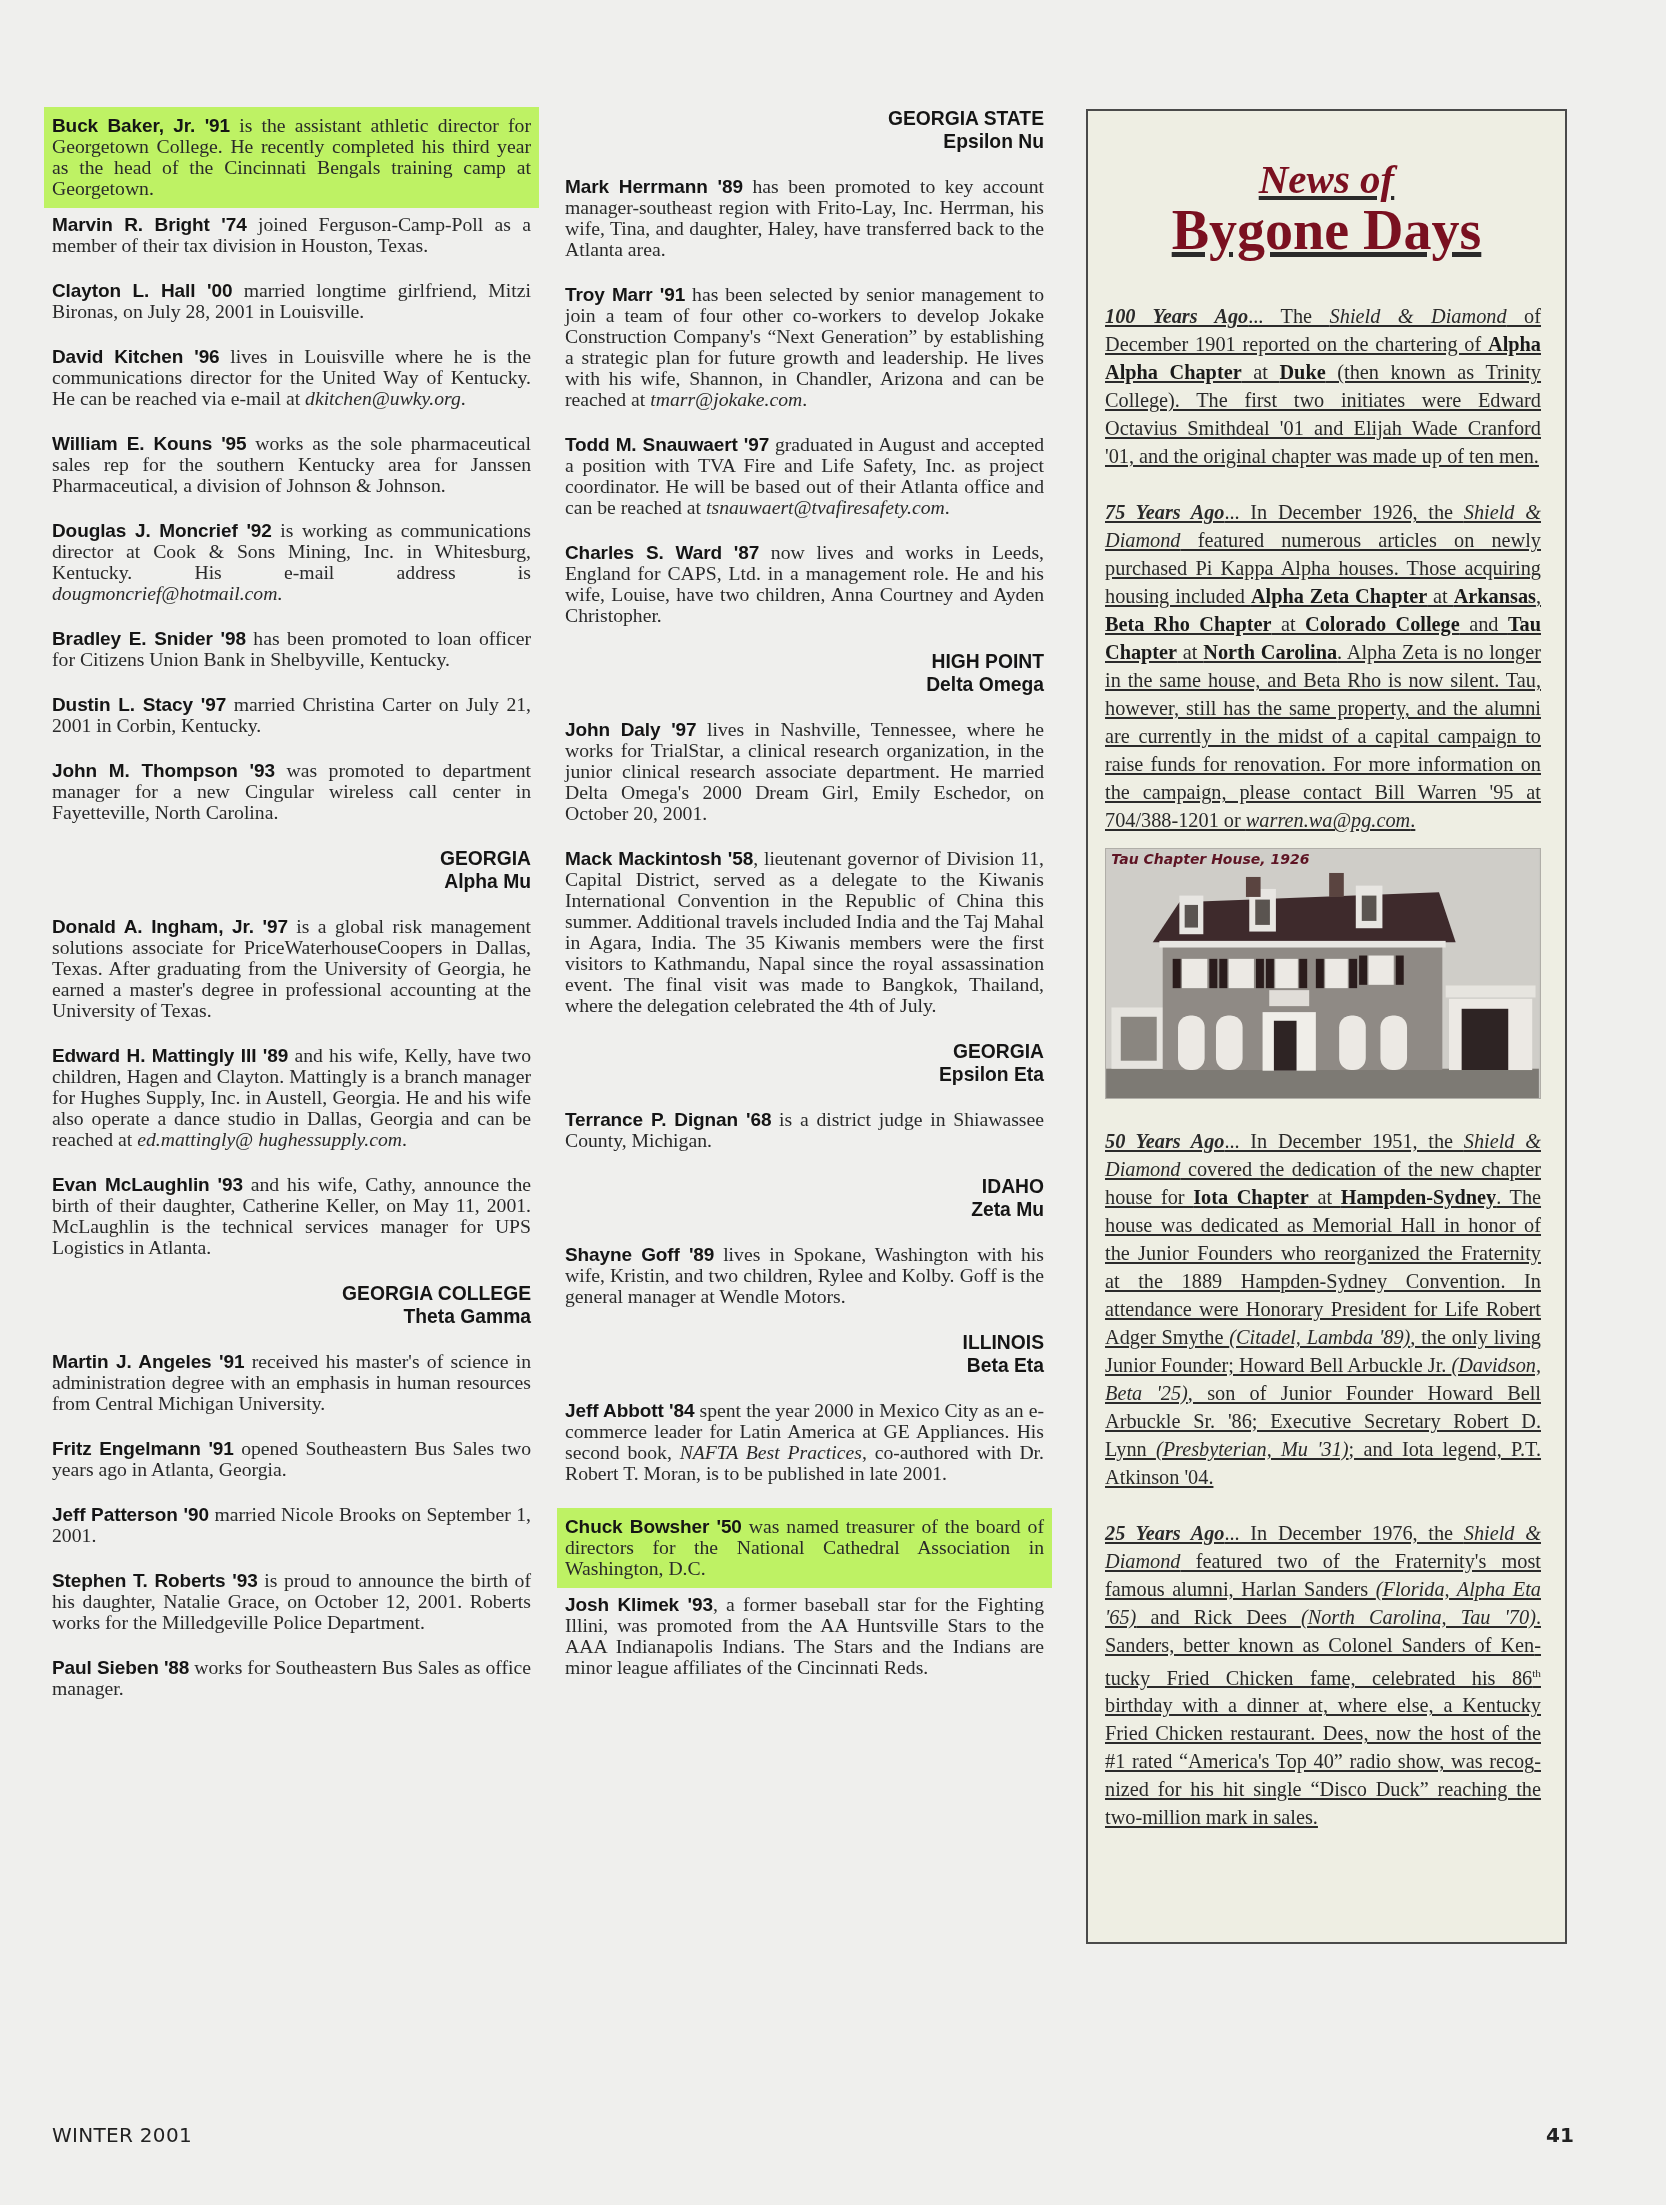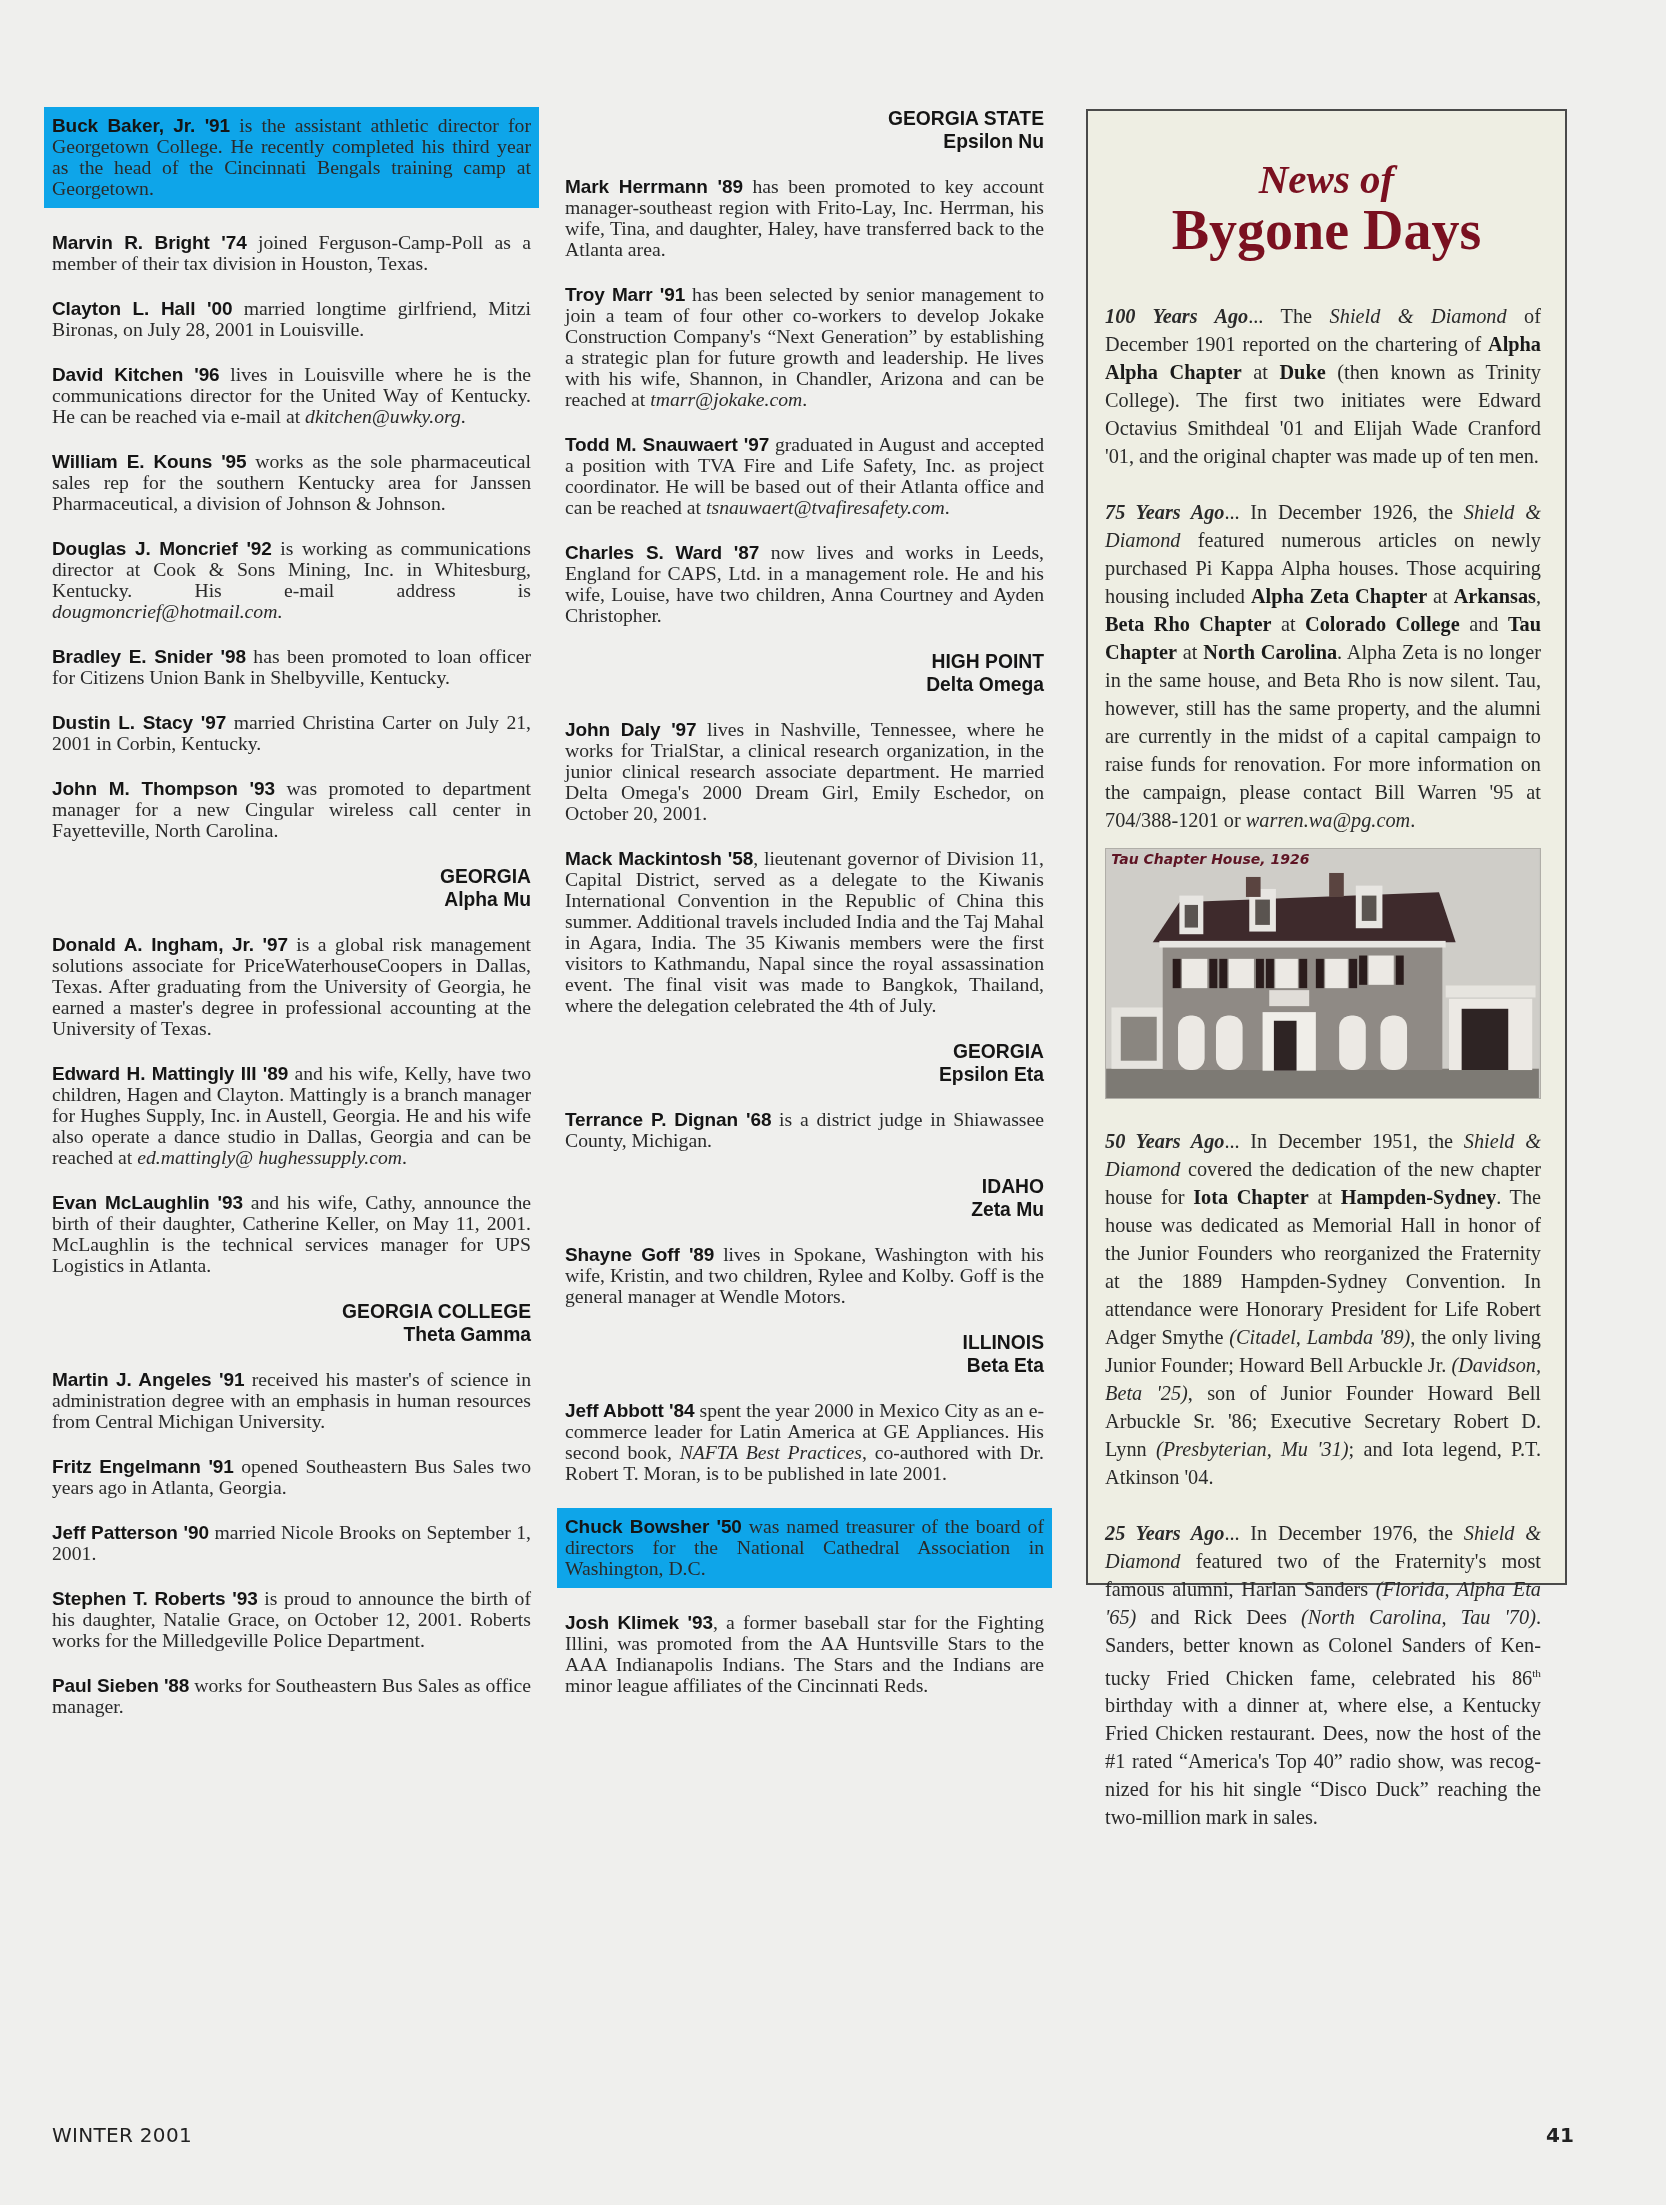--- a/index.html
+++ b/index.html
@@ -11,41 +11,42 @@
   }
   .col { position: absolute; top: 107px; }
   .col-left { left: 44px; width: 495px; }
   .col-mid { left: 557px; width: 495px; }
   .entry {
     font-size: 19.7px; line-height: 21px;
     text-align: justify; hyphens: manual;
     margin: 0 8px 24px 8px;
   }
   .entry.hl {
-    background: #0ea5e9;
-    margin: 0 0 24px 0;
+    background: #bef264;
+    margin: 0 0 6px 0;
     padding: 8px 8px 9.3px 8px;
   }
   .name {
     font-family: "Liberation Sans", "DejaVu Sans", sans-serif;
     font-weight: bold; color: #151515; font-size: 19px;
     letter-spacing: -0.1px;
   }
   .chapter {
     font-family: "Liberation Sans", "DejaVu Sans", sans-serif;
     font-weight: bold; color: #151515; font-size: 19.3px; line-height: 23px;
     margin: 0 8px 23px 8px;
   }
   .chapter div { display: block; text-align: right; }
   .em { font-style: italic; }
   
   .sidebar {
-    position: absolute; left: 1086px; top: 109px; width: 481px; height: 1476px;
+    position: absolute; left: 1086px; top: 109px; width: 481px; height: 1835px;
     border: 2px solid #4a4a4a; background: #eeeee3;
     box-sizing: border-box;
+    text-decoration: underline;
   }
   .sb-title1 {
     text-align: center; color: #7a1020; font-style: italic; font-weight: bold;
     font-size: 41px; line-height: 47px; margin-top: 45px;
     font-family: "Liberation Serif", "DejaVu Serif", serif;
   }
   .sb-title2 {
     text-align: center; color: #7a1020; font-weight: bold;
     font-size: 56px; line-height: 61px; margin-top: -2.7px;
     font-family: "Liberation Serif", "DejaVu Serif", serif;

